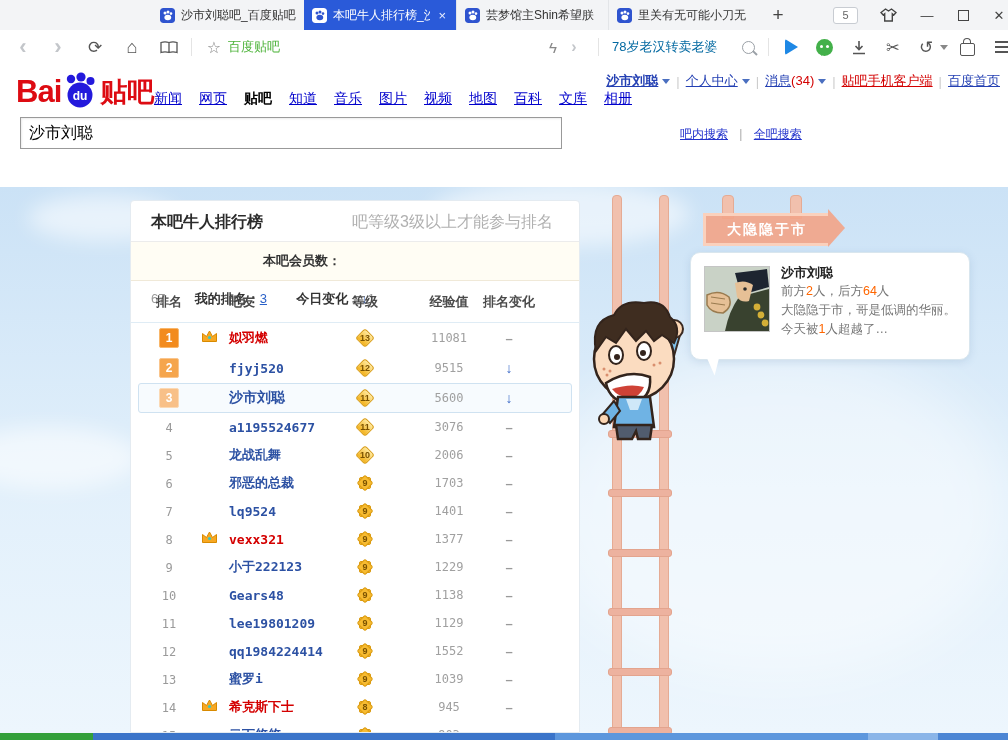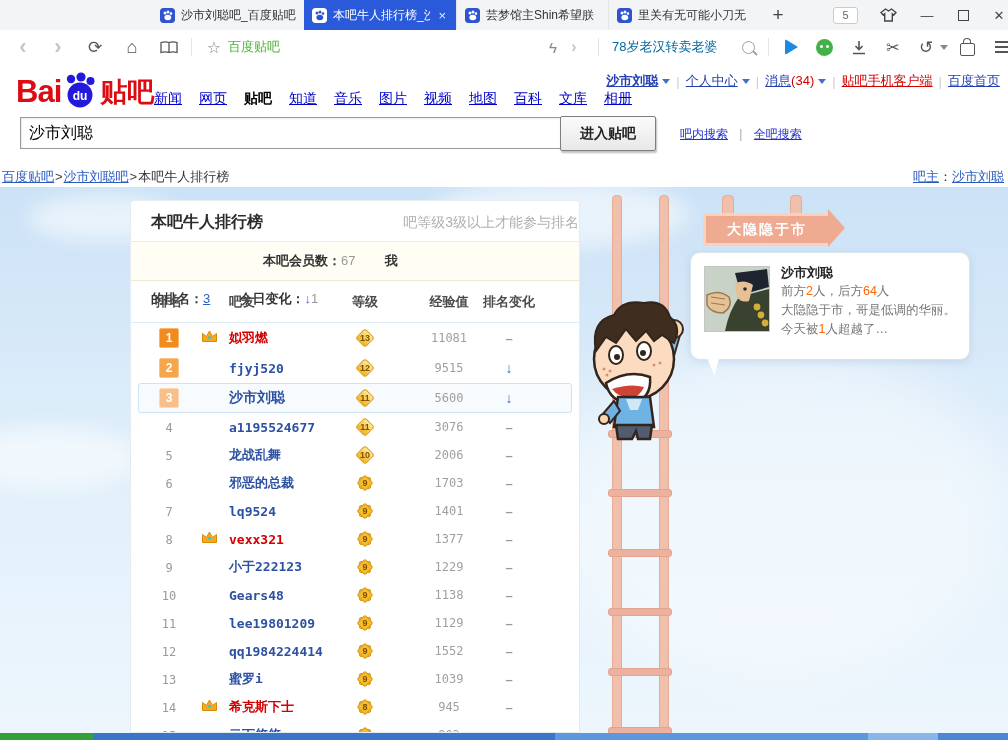--- a/index.html
+++ b/index.html
@@ -88,21 +88,21 @@
   .card-tail{position:absolute;left:12px;top:103px;width:0;height:0;border-top:18px solid #fff;border-left:14px solid transparent;transform:rotate(14deg);}
   .avatar{position:absolute;left:13px;top:13px;width:64px;height:64px;border:1px solid #c5c5c5;background:#cfd8ce;overflow:hidden;}
   .card-text{position:absolute;left:90px;top:10px;width:180px;line-height:19px;font-size:12.5px;color:#777;}
   .card-text .cname{color:#222;font-weight:bold;font-size:13px;}
   .card-text .num{color:#f60;}
   
   .panel{position:absolute;left:130px;top:13px;width:450px;height:533px;background:#fff;border:1px solid #e4ebf1;
      border-radius:4px 4px 0 0;box-sizing:border-box;overflow:hidden;}
   .phead{height:40px;border-bottom:1px solid #ececec;}
   .ptitle{float:left;margin-left:20px;line-height:42px;font-size:16px;font-weight:bold;color:#2b2b2b;}
-  .pnote{float:right;margin-right:0;line-height:42px;font-size:14px;color:#b0b0b0;}
+  .pnote{float:right;margin-right:26px;line-height:42px;font-size:16px;color:#b0b0b0;}
   .pstats{height:38px;line-height:38px;background:#fffdf4;border-bottom:1px solid #f0e9d8;padding-left:20px;font-size:13px;color:#999;}
   .pstats b{color:#333;font-weight:bold;}
   .pstats .gap{display:inline-block;width:22px;}
   .pstats a{color:#2a61c8;text-decoration:underline;cursor:pointer;}
   .pstats .bluearrow{color:#3f6cc9;font-weight:bold;}
   .thead{position:relative;height:41px;line-height:41px;border-bottom:1px solid #dfecf5;font-size:13px;font-weight:bold;color:#4a4a4a;}
   .thead .cell{top:0;transform:none;line-height:41px;}
   .cell{position:absolute;top:50%;transform:translateY(-50%);}
   .c-rank{left:18px;width:40px;text-align:center;}
   .thead .c-rank{text-align:left;left:25px;}
@@ -280,33 +280,24 @@
         <span class="ucaret"></span>
       <span class="sep">|</span>
       <span><a>消息</a><span class="msgcount">(34)</span></span>
         <span class="ucaret"></span>
       <span class="sep">|</span>
       <a class="redlink">贴吧手机客户端</a>
       <span class="sep">|</span>
       <a>百度首页</a>
     </div>
     <input class="search-input" value="沙市刘聪" style="">
-    <button class="enter-btn">进入贴吧</button>
     <div class="search-links">
       <a>吧内搜索</a>
       <span class="sep">|</span>
       <a>全吧搜索</a>
-    </div>
-    <div class="crumbrow">
-      <div class="crumb-left">
-        <a>百度贴吧</a><span class="gt">&gt;</span><a>沙市刘聪吧</a><span class="gt">&gt;</span><span style="color:#333">本吧牛人排行榜</span>
-      </div>
-      <div class="crumb-right">
-        <a>吧主</a><span style="color:#333">：</span><a>沙市刘聪</a>
-      </div>
     </div>
   </div>
 
   <div class="content">
     <div class="cloud" style="left:28px;top:8px;width:150px;height:46px;"></div>
     <div class="cloud" style="left:430px;top:-6px;width:260px;height:66px;"></div>
     <div class="cloud" style="left:-40px;top:240px;width:180px;height:62px;"></div>
     <div class="cloud" style="left:540px;top:160px;width:470px;height:330px;filter:blur(28px);background:rgba(255,255,255,.45);"></div>
 
     <div class="rail" style="left:612px;top:8px;height:538px;"></div>

